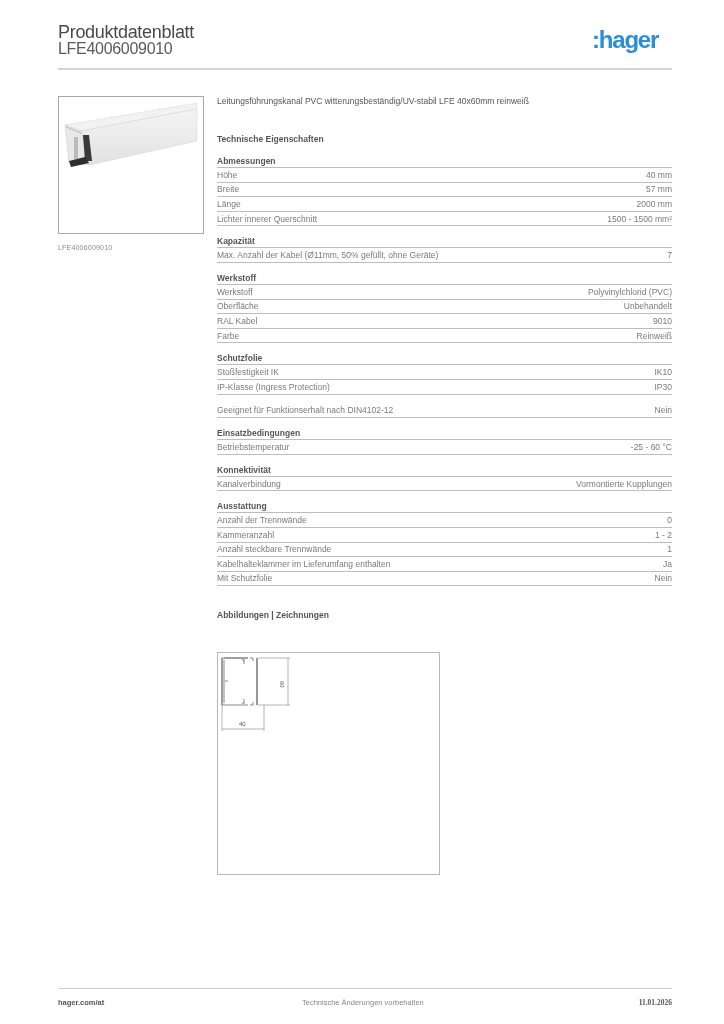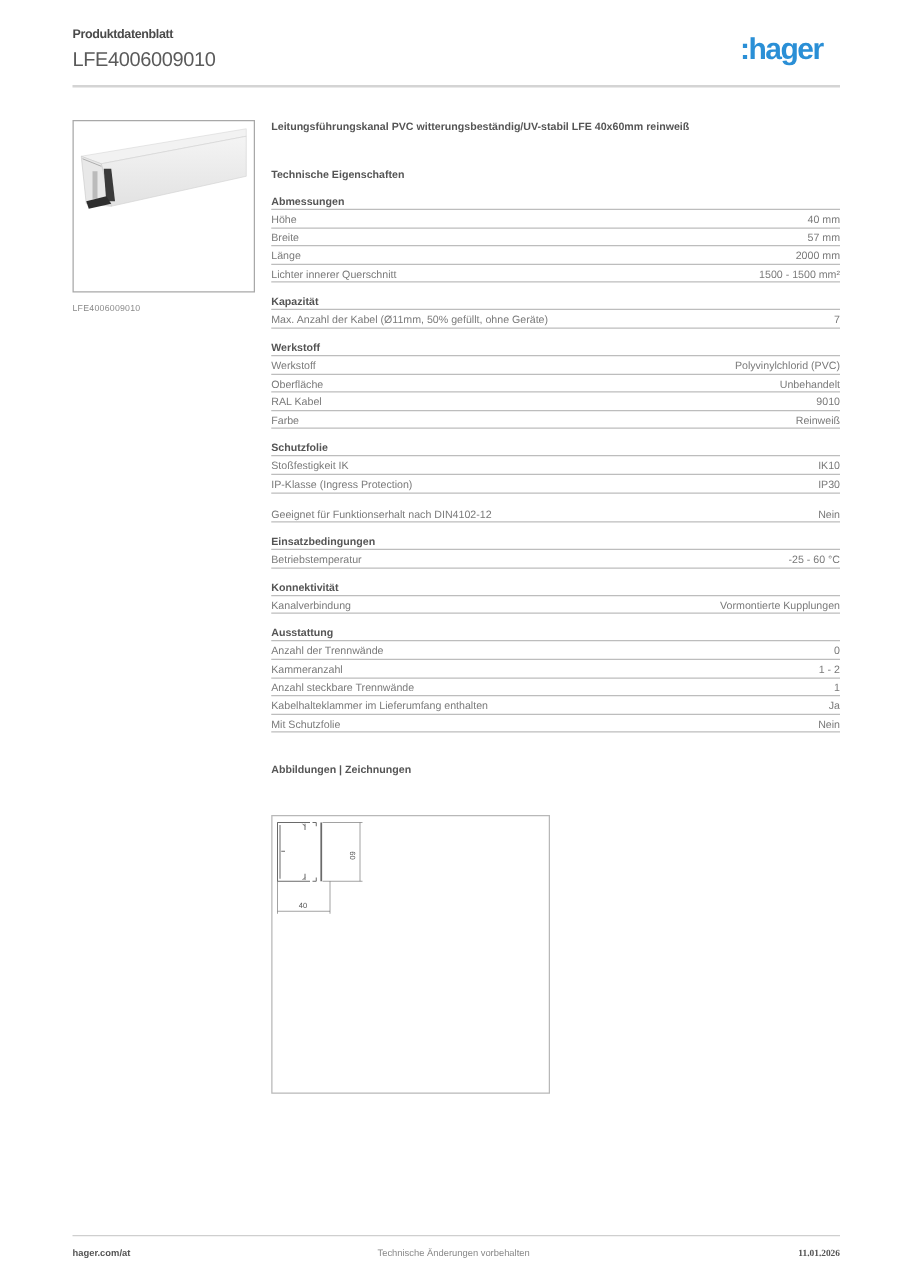--- a/index.html
+++ b/index.html
@@ -14,22 +14,22 @@
     .page {
       position: relative;
       width: 724px;
       height: 1024px;
     }
     
     .header-title {
       position: absolute;
       left: 58px;
       top: 22px;
-      font-size: 10px;
-      font-weight: bold;
+      font-size: 18px;
+      font-weight: normal;
       color: #4a4a4a;
       letter-spacing: -0.3px;
     }
     .header-code {
       position: absolute;
       left: 58px;
       top: 40px;
       font-size: 16px;
       color: #5a5a5a;
       letter-spacing: -0.3px;
@@ -72,21 +72,21 @@
     }
     
     .main {
       position: absolute;
       left: 217px;
       top: 94px;
       width: 455px;
     }
     .product-desc {
       font-size: 8.5px;
-      font-weight: bold;
+      font-weight: normal;
       color: #555;
       height: 14px;
       line-height: 14px;
     }
     .tech-title {
       margin-top: 24px;
       font-size: 8.5px;
       font-weight: bold;
       color: #555;
       height: 14px;
@@ -103,20 +103,21 @@
       border-bottom: 1px solid #bdbdbd;
     }
     .row {
       display: flex;
       justify-content: space-between;
       font-size: 8.5px;
       color: #7a7a7a;
       height: 14.6px;
       line-height: 14px;
       border-bottom: 1px solid #bdbdbd;
+      align-items: center;
     }
     .row .v { text-align: right; }
     .drawings-title {
       margin-top: 22px;
       font-size: 8.5px;
       font-weight: bold;
       color: #555;
       height: 14px;
       line-height: 14px;
     }

